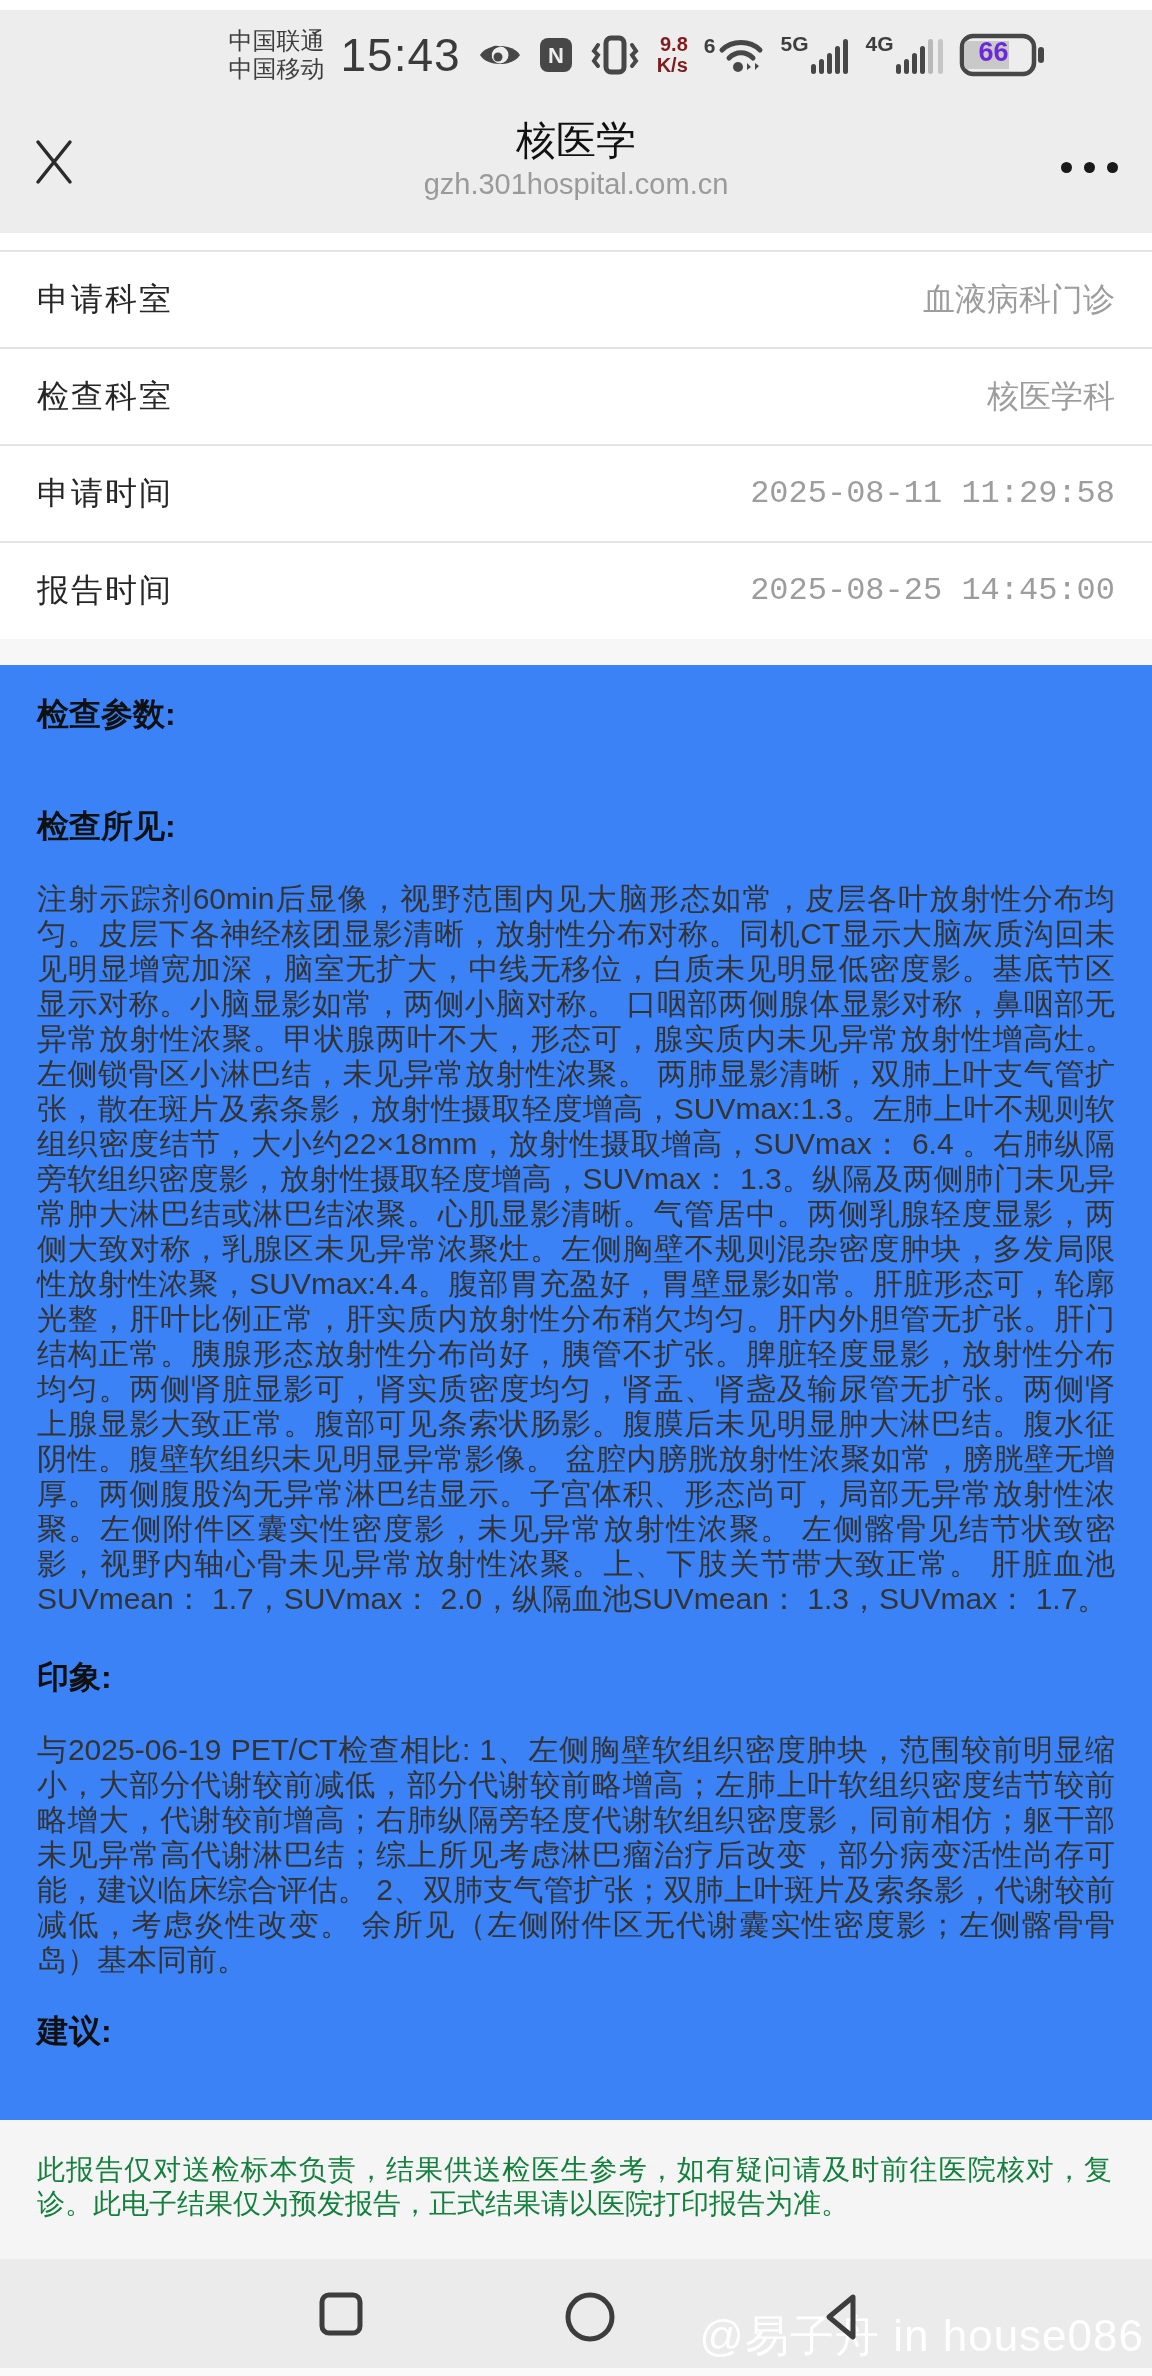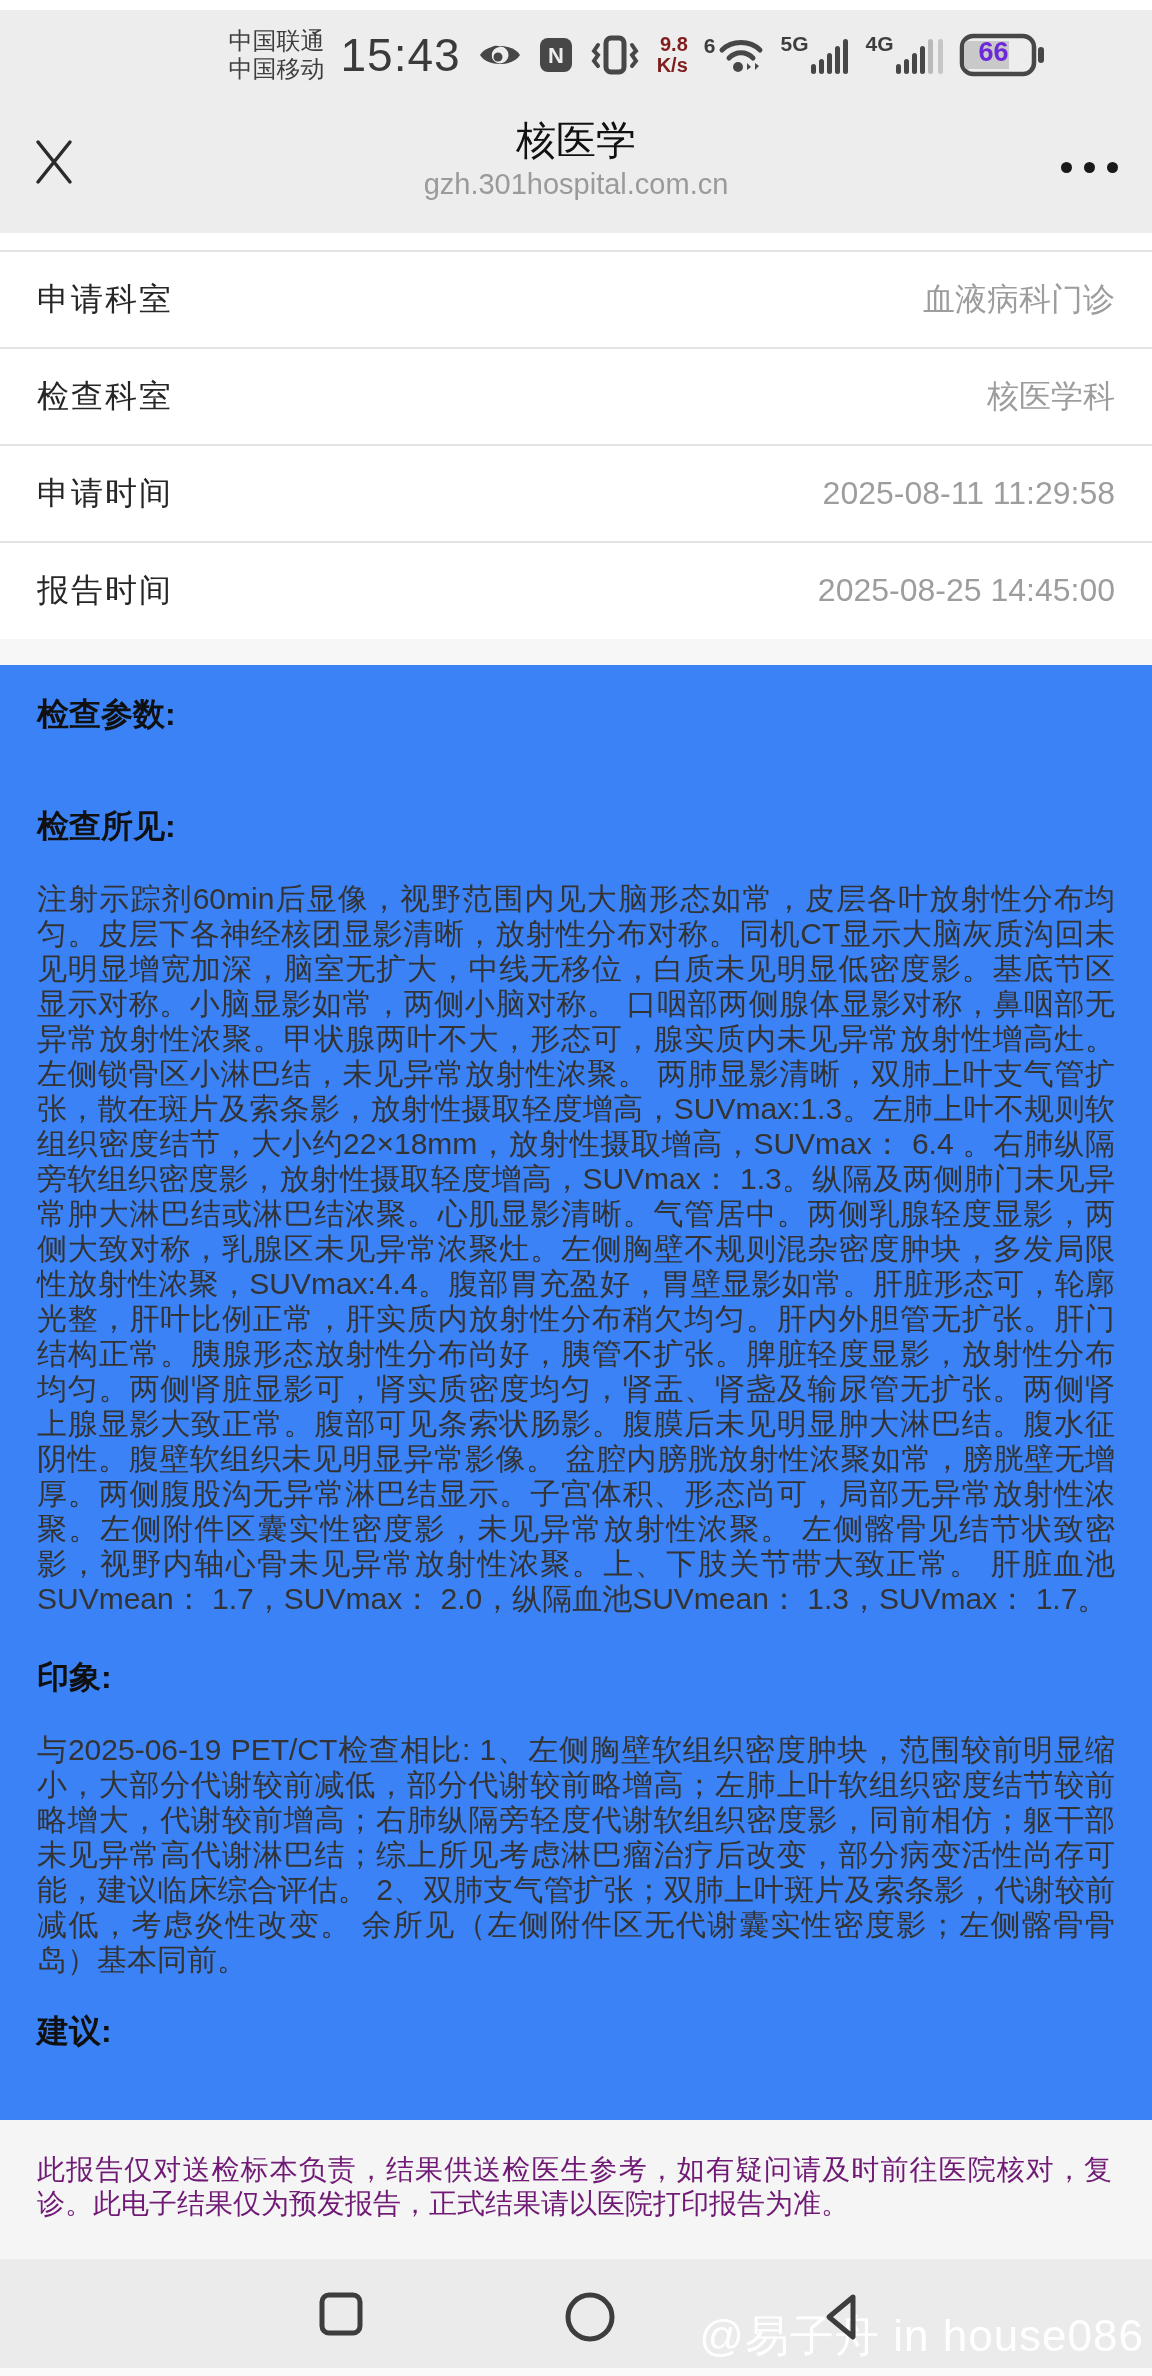--- a/index.html
+++ b/index.html
@@ -24,41 +24,41 @@
   .close-btn { position:absolute; left:30px; top:48px; width:48px; height:48px; cursor:pointer; }
   .titlewrap { position:absolute; left:0; top:26px; width:100%; text-align:center; }
   .page-title { font-size:40px; font-weight:500; color:#111111; line-height:48px; }
   .page-url { font-size:29px; color:#9a9a9a; line-height:40px; }
   .more-btn { position:absolute; right:34px; top:72px; display:flex; gap:12px; cursor:pointer; }
   .more-btn i { width:11px; height:11px; border-radius:50%; background:#1a1a1a; }
 
   
   .info-table { position:absolute; top:233px; left:0; width:100%; background:#ffffff; }
   .info-table .row { display:flex; justify-content:space-between; align-items:center;
-                     height:97px; margin:0; padding:0 37px; border-top:2px solid #e3e3e3; }
+                     height:97px; margin:0; padding:0 37px; border-top:2px solid #e3e3e3;font-family:Liberation Mono, monospace; }
   .info-table { padding-top:17px; }
   .row-label { font-size:32px; color:#262626; letter-spacing:2px; }
   .row-value { font-size:32px; color:#9d9d9d; }
 
   
   .band { position:absolute; top:639px; left:0; width:100%; height:26px; background:#f7f7f7; }
 
   
   .report { position:absolute; top:665px; left:0; width:100%; background:#3b82f6; padding:0 37px 70px 37px; }
   .report h2 { font-size:32px; font-weight:bold; color:#101010; line-height:38px; }
   .h-params { margin-top:30px; }
   .h-findings { margin-top:74px; }
   .h-impression { margin-top:42px; }
   .h-suggestion { margin-top:35px; }
   .report p { font-size:30px; line-height:35px; color:#333333; text-align:justify; margin-top:36px; }
 
   
   .disclaimer { position:absolute; top:2120px; left:0; width:100%; height:139px; background:#f5f5f5;
                 padding:33px 40px 0 37px; }
-  .disclaimer p { font-size:28px; line-height:34px; color:#701a75; text-align:justify; }
+  .disclaimer p { font-size:28px; line-height:34px; color:#15803d; text-align:justify; }
 
   
   .navbar { position:absolute; top:2259px; left:0; width:100%; height:117px; background:#ebebeb; }
   .nav-btn { position:absolute; top:31px; cursor:pointer; }
   .nav-square { left:317px; }
   .nav-circle { left:563px; }
   .nav-back { left:816px; }
   .bottom-strip { position:absolute; bottom:0; left:0; width:100%; height:8px; background:#fafafa; }
   .watermark { position:absolute; right:8px; top:48px; font-size:44px; color:rgba(255,255,255,0.95);
                letter-spacing:1px; white-space:nowrap; }

